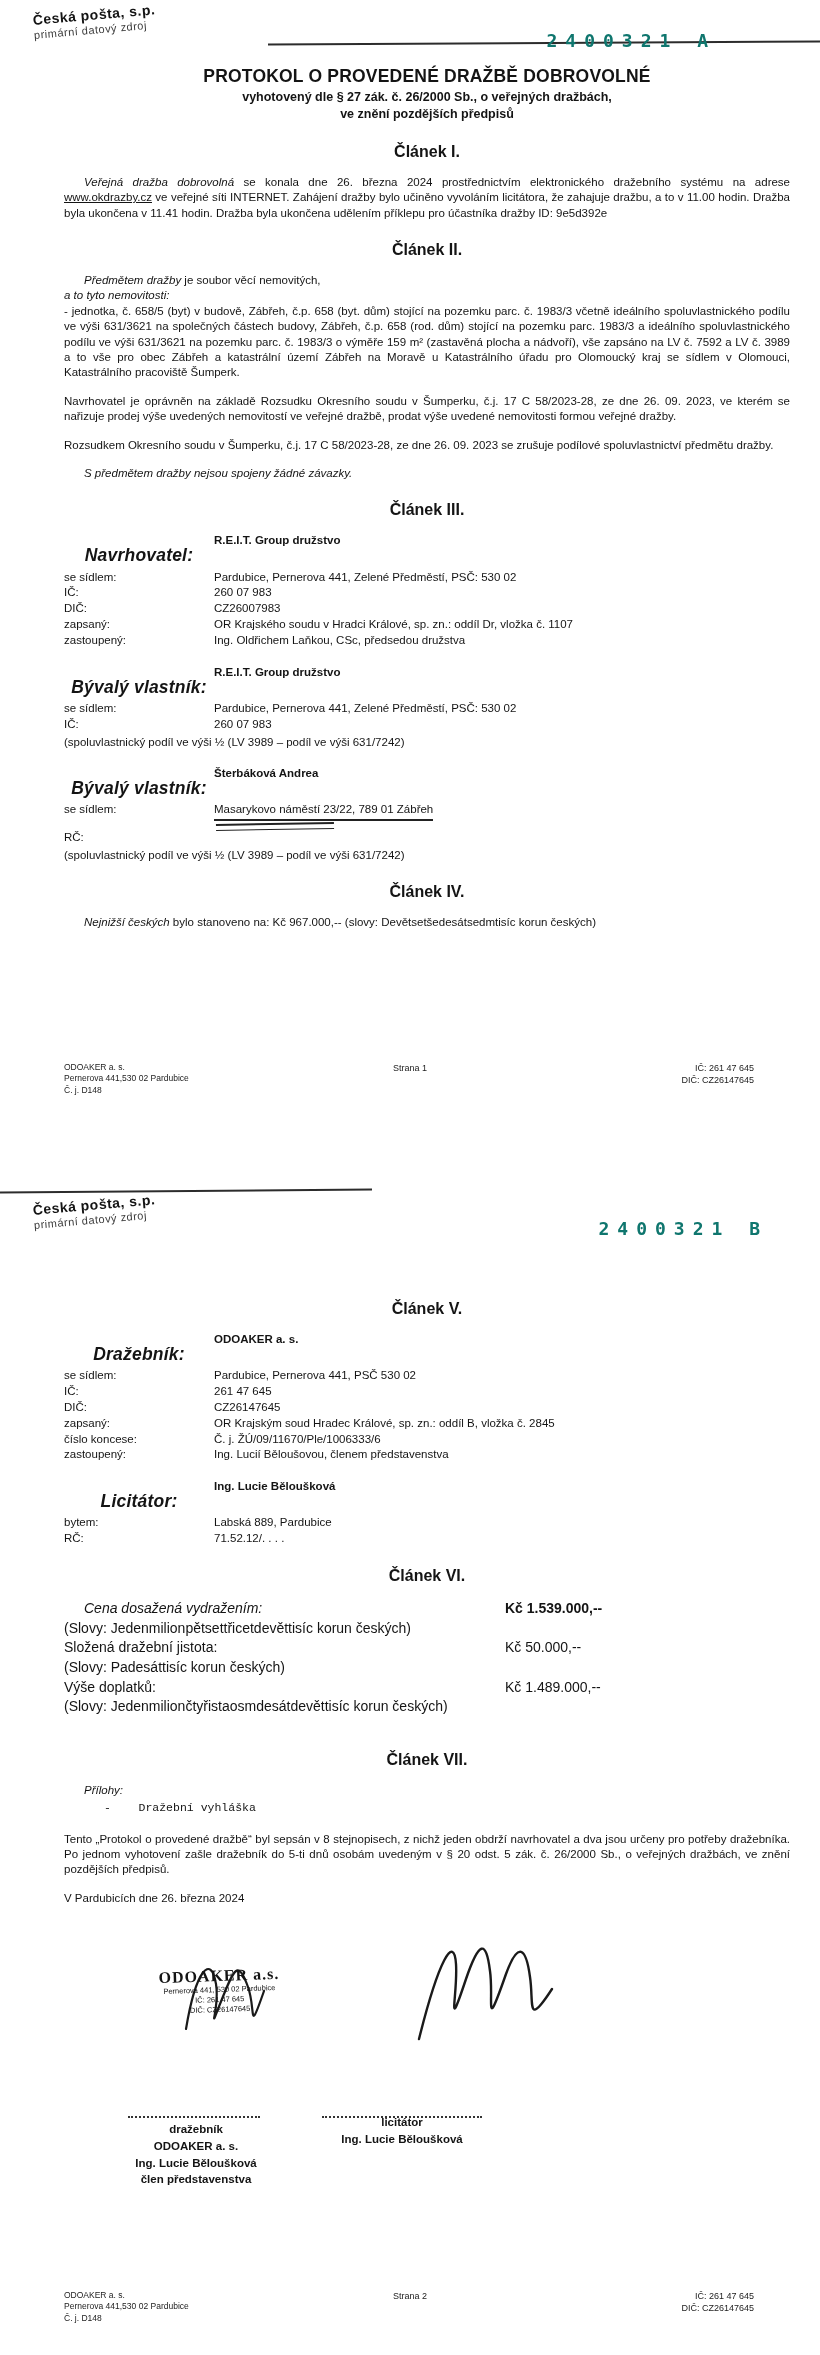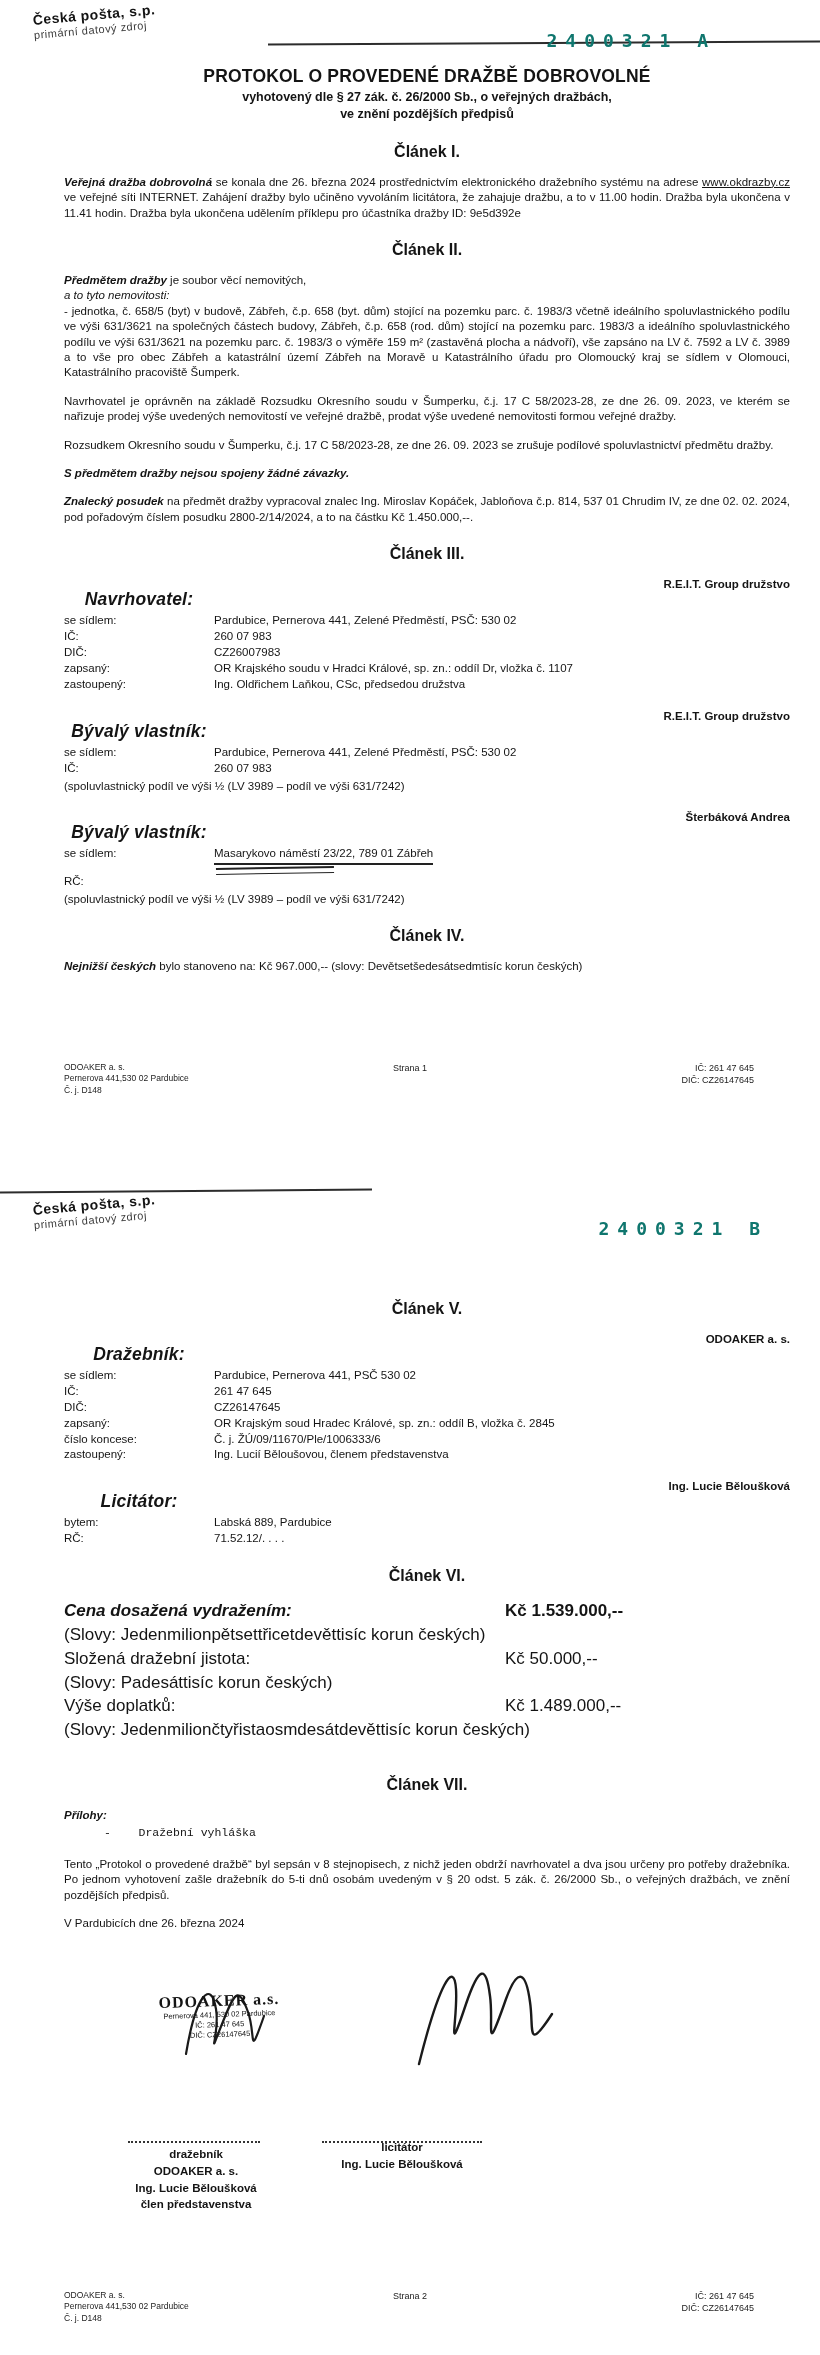--- a/index.html
+++ b/index.html
@@ -19,36 +19,36 @@
   #page1 .docnum{top:30px;right:104px;}
   #page2 .docnum{top:68px;right:52px;}
   #page1 .scan-line{top:42px;left:268px;width:552px;transform:rotate(-.3deg);}
   #page2 .scan-line{top:40px;left:0;width:372px;transform:rotate(-.5deg);}
   
   .title{text-align:center;font-weight:bold;font-size:17.5px;margin:10px 0 2px;letter-spacing:.2px;}
   .subtitle{text-align:center;font-weight:bold;font-size:12.5px;line-height:1.35;}
   .article-h{text-align:center;font-weight:bold;font-size:16px;margin:20px 0 14px;}
   p,.para{font-size:11.5px;line-height:1.34;margin:0 0 13px;}
   .just{text-align:justify;}
-  .bi{font-weight:bold;font-style:italic;}
+  .bi{font-weight:normal;font-style:italic;margin-left:20px;}
   .it{font-style:italic;}
   .b{font-weight:bold;}
   .u{text-decoration:underline;}
   
   .prow{display:flex;font-size:11.5px;line-height:1.38;}
   .plabel{flex:0 0 150px;}
   .plabel.title{font-weight:bold;font-style:italic;}
   .pvalue{flex:1;}
-  .pvalue.name{font-weight:bold;text-align:right;}
+  .pvalue.name{font-weight:bold;}
   .pblock{margin:0 0 16px;}
   .note-line{font-size:11.5px;line-height:1.4;margin:1px 0 0;}
   .hand-underline{border-bottom:2px solid #222;display:inline-block;padding-bottom:1px;}
   .strike2{width:118px;height:4px;border-top:2px solid #222;border-bottom:1px solid #222;margin:2px 0 0 152px;transform:rotate(-1deg);}
   
-  .vrow{position:relative;font-size:17px;line-height:1.4;padding-right:200px;}
+  .vrow{position:relative;font-size:14px;line-height:1.4;padding-right:200px;}
   .vrow .amount{position:absolute;left:441px;top:0;white-space:nowrap;}
   
   .footer{position:absolute;left:0;width:820px;font-size:8.5px;line-height:1.35;color:#222;}
   #page1 .footer{top:1062px;}
   #page2 .footer{top:1140px;}
   .footer .fleft{position:absolute;left:64px;top:0;}
   .footer .fcenter{position:absolute;left:50%;transform:translateX(-50%);top:0;font-size:9px;}
   .footer .fright{position:absolute;right:66px;top:0;text-align:right;font-size:9px;}
   
   .sigzone{position:relative;height:330px;}
@@ -89,21 +89,20 @@
       <div class="article-h">Článek I.</div>
       <p class="just"><span class="bi">Veřejná dražba dobrovolná</span><span> se konala dne 26. března 2024 prostřednictvím elektronického dražebního systému na adrese </span><span class="u">www.okdrazby.cz</span><span> ve veřejné síti INTERNET. Zahájení dražby bylo učiněno vyvoláním licitátora, že zahajuje dražbu, a to v 11.00 hodin. Dražba byla ukončena v 11.41 hodin. Dražba byla ukončena udělením příklepu pro účastníka dražby ID: 9e5d392e</span></p>
 
       <div class="article-h">Článek II.</div>
       <p class="just" style="margin-bottom:0;"><span class="bi">Předmětem dražby</span><span> je soubor věcí nemovitých,</span></p>
       <p class="it" style="margin-bottom:0;">a to tyto nemovitosti:</p>
       <p class="just">- jednotka, č. 658/5 (byt) v budově, Zábřeh, č.p. 658 (byt. dům) stojící na pozemku parc. č. 1983/3 včetně ideálního spoluvlastnického podílu ve výši 631/3621 na společných částech budovy, Zábřeh, č.p. 658 (rod. dům) stojící na pozemku parc. 1983/3 a ideálního spoluvlastnického podílu ve výši 631/3621 na pozemku parc.  č. 1983/3 o výměře 159 m² (zastavěná plocha a nádvoří), vše zapsáno na LV č. 7592 a LV č. 3989 a to vše pro obec Zábřeh a katastrální území Zábřeh na Moravě u Katastrálního úřadu pro Olomoucký kraj se sídlem v Olomouci, Katastrálního pracoviště Šumperk.</p>
       <p class="just">Navrhovatel je oprávněn na základě Rozsudku Okresního soudu v Šumperku, č.j. 17 C 58/2023-28, ze dne 26. 09. 2023, ve kterém se nařizuje prodej výše uvedených nemovitostí ve veřejné dražbě, prodat výše uvedené nemovitosti formou veřejné dražby.</p>
       <p class="just">Rozsudkem Okresního soudu v Šumperku, č.j. 17 C 58/2023-28, ze dne 26. 09. 2023 se zrušuje podílové spoluvlastnictví předmětu dražby.</p>
       <p class="bi">S předmětem dražby nejsou spojeny žádné závazky.</p>
-      <p class="just"><span class="bi">Znalecký posudek</span><span> na předmět dražby vypracoval znalec Ing. Miroslav Kopáček, Jabloňova č.p. 814, 537 01 Chrudim IV, ze dne 02. 02. 2024, pod pořadovým číslem posudku 2800-2/14/2024, a to na částku Kč 1.450.000,--.</span></p>
 
       <div class="article-h">Článek III.</div>
 
       <div class="pblock">
         <div class="prow">
           <span class="plabel title">Navrhovatel:</span>
           <span class="pvalue name">R.E.I.T. Group družstvo</span>
         </div>
         <div class="prow">
             <span class="plabel">se sídlem:</span>

